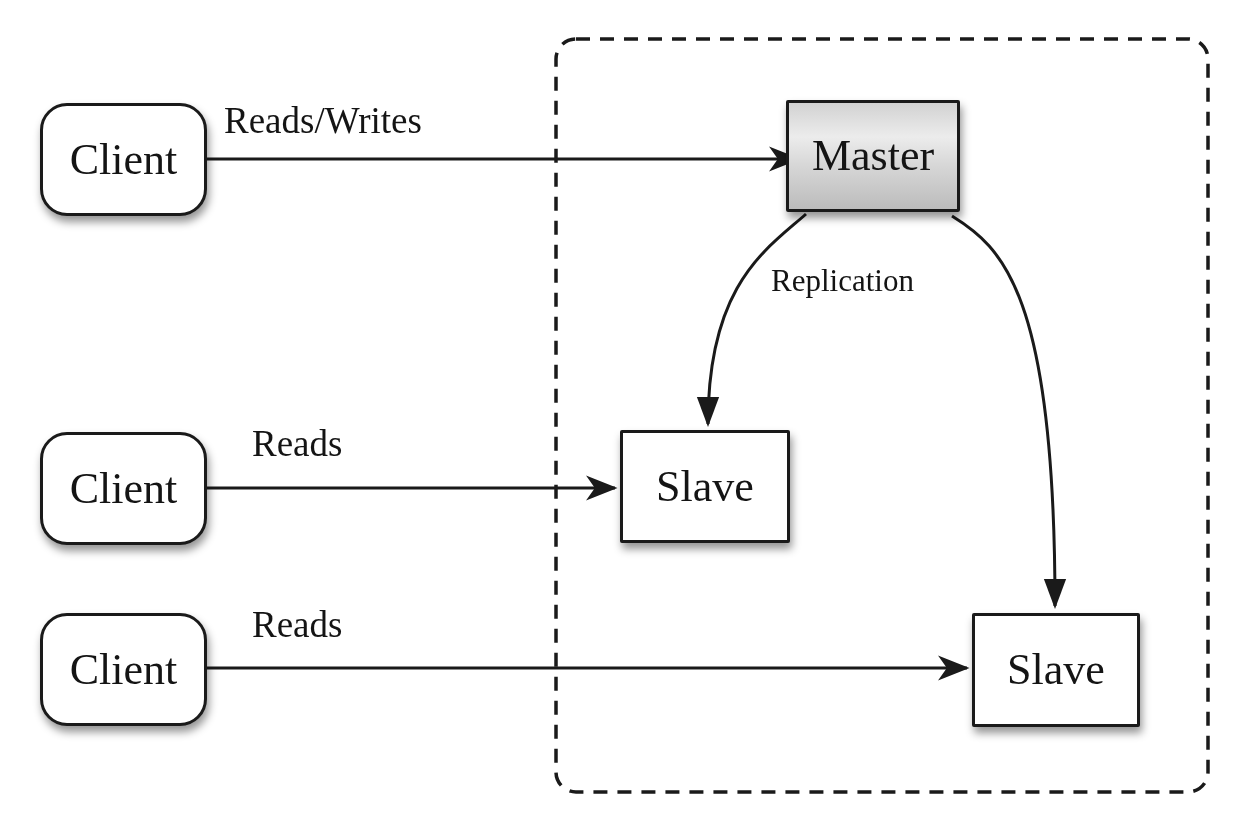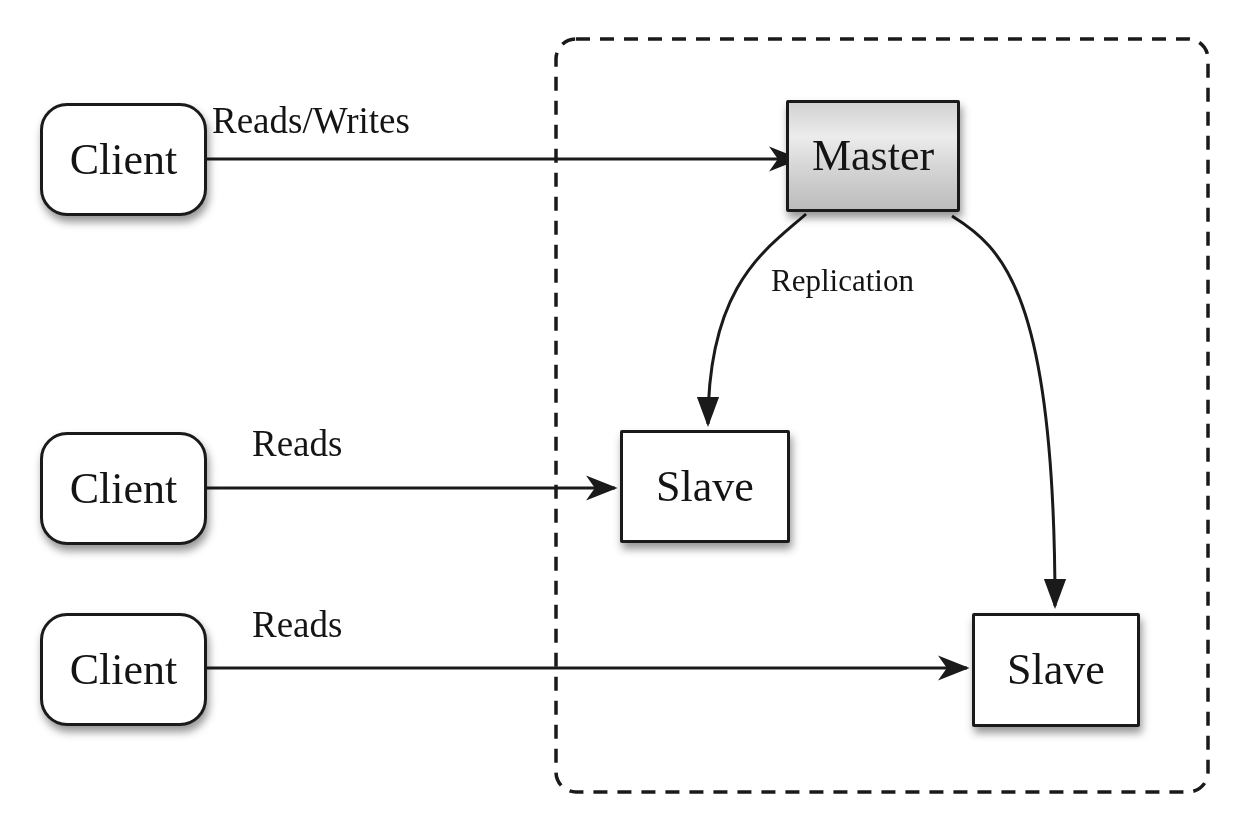--- a/index.html
+++ b/index.html
@@ -59,21 +59,21 @@
     width: 168px; height: 114px;
     border-radius: 2px;
   }
   .edge-label {
     position: absolute;
     font-size: 37px;
     line-height: 1.1;
     white-space: nowrap;
     color: #141414;
   }
-  .label-reads-writes { left: 212px; top: 101px; }
+  .label-reads-writes { left: 224px; top: 101px; }
   .label-reads-middle { left: 252px; top: 424px; }
   .label-reads-bottom { left: 252px; top: 605px; }
   .label-replication  { left: 771px; top: 264px; font-size: 31px; }
 </style>
 </head>
 <body>
 
 <div class="canvas">
 
   <svg class="edges-layer" viewBox="0 0 1246 839" xmlns="http://www.w3.org/2000/svg">

